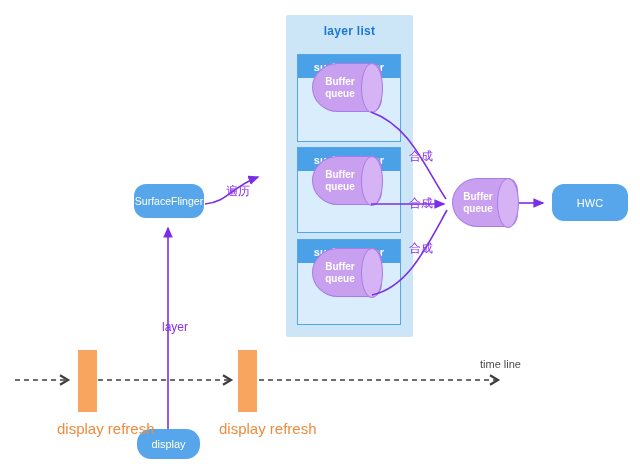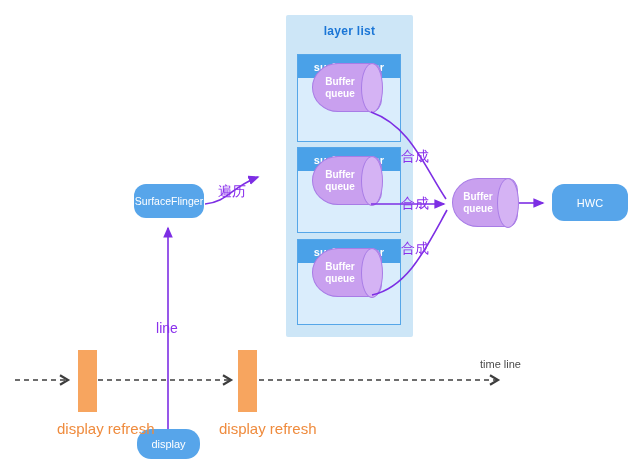--- a/index.html
+++ b/index.html
@@ -50,21 +50,21 @@
     justify-content:center;z-index:2;border-radius:12px;
   }
   .node-sf{left:134px;top:184px;width:70px;height:34px;font-size:10.5px;}
   .node-hwc{left:552px;top:184px;width:76px;height:37px;font-size:11px;}
   .node-display{left:137px;top:429px;width:63px;height:30px;font-size:11px;border-radius:14px;}
   
   .refresh-bar{position:absolute;top:350px;width:19px;height:62px;background:#f7a55f;z-index:2;}
   .bar-1{left:78px;} .bar-2{left:238px;}
   .orange-label{position:absolute;color:#ef8b3d;font-size:15px;z-index:6;}
   
-  .purple-label{position:absolute;color:#8a30ec;font-size:14px;z-index:6;}
+  .purple-label{position:absolute;color:#8a30ec;font-size:12px;z-index:6;padding-left:8px;}
   .gray-label{position:absolute;color:#4a4a4a;font-size:11px;z-index:6;}
   
   #arrows{position:absolute;left:0;top:0;z-index:5;pointer-events:none;}
 </style>
 </head>
 <body>
 
 <div id="canvas">
 
   <svg id="arrows" width="640" height="476" viewBox="0 0 640 476">
@@ -132,18 +132,18 @@
 
   <div class="node node-display">display</div>
 
   <div class="refresh-bar bar-1"></div>
   <div class="refresh-bar bar-2"></div>
 
   <div class="purple-label" style="left:218px;top:183px;">遍历</div>
   <div class="purple-label" style="left:401px;top:148px;">合成</div>
   <div class="purple-label" style="left:401px;top:195px;">合成</div>
   <div class="purple-label" style="left:401px;top:240px;">合成</div>
-  <div class="purple-label" style="left:147px;top:320px;width:40px;text-align:center;">line</div>
+  <div class="purple-label" style="left:147px;top:320px;width:40px;text-align:center;">layer</div>
   <div class="gray-label" style="left:447px;top:358px;padding-left:33px;">time line</div>
   <div class="orange-label" style="left:57px;top:420px;">display refresh</div>
   <div class="orange-label" style="left:219px;top:420px;">display refresh</div>
 
 </div>
 
 </body></html>

